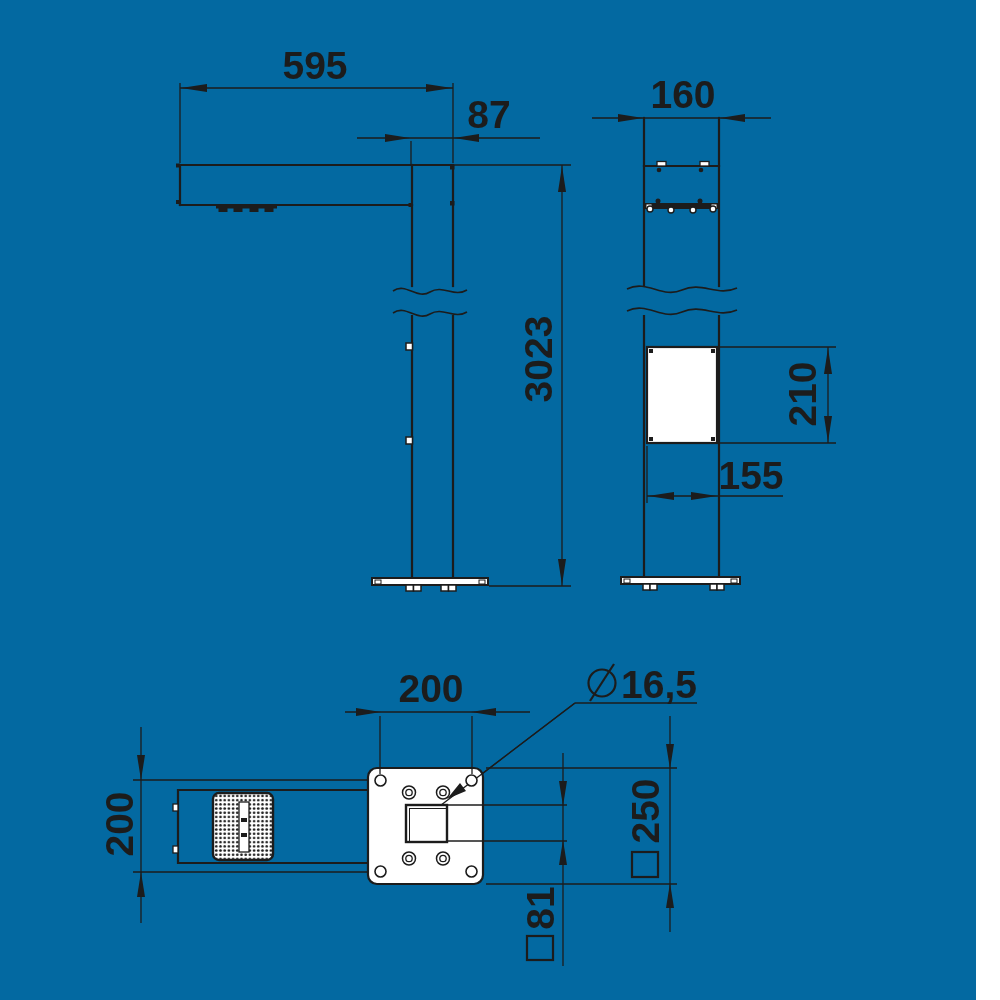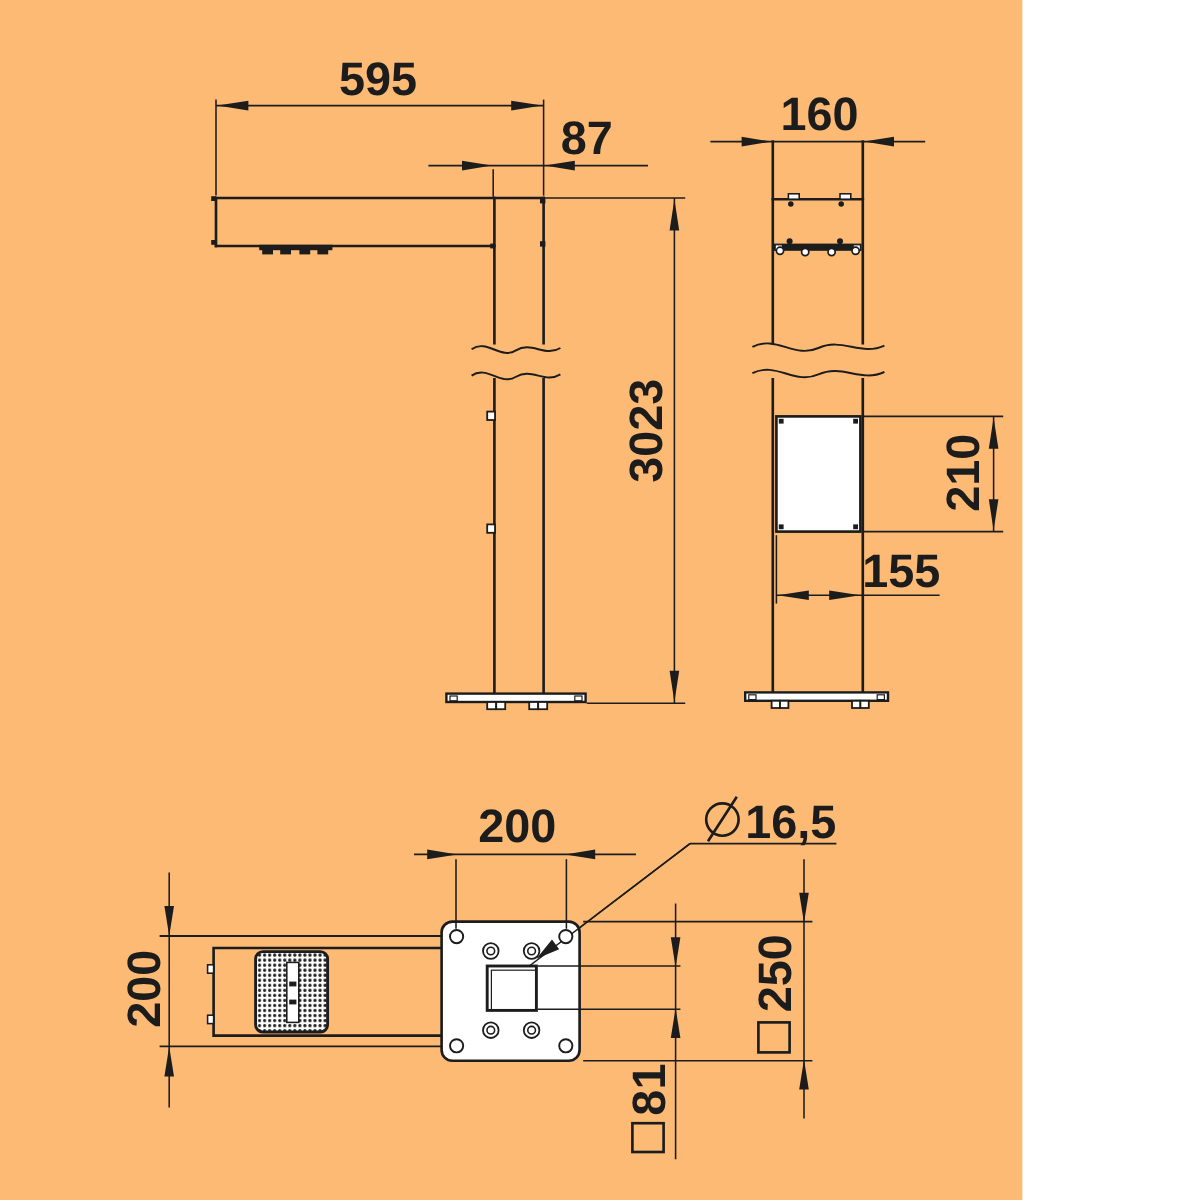--- a/index.html
+++ b/index.html
@@ -1,16 +1,16 @@
 <!DOCTYPE html>
 <html><head>
 <meta charset="utf-8">
 <style>
   html,body{margin:0;padding:0;background:#fff;}
-  .canvas{position:relative;width:852px;height:1000px;background:#fdba74;overflow:hidden;}
+  .canvas{position:relative;width:976px;height:1000px;background:#0369a1;overflow:hidden;}
   svg{display:block;}
   .obj{stroke:#1c1c1c;stroke-width:2.2;fill:none;stroke-linecap:square;}
   .obj-thin{stroke:#1c1c1c;stroke-width:1.6;fill:none;}
   .dimline{stroke:#1c1c1c;stroke-width:1.3;fill:none;stroke-linecap:butt;}
   .arrow{fill:#1c1c1c;stroke:none;}
   .solid{fill:#1c1c1c;stroke:none;}
   .dim-text{font:700 39px "Liberation Sans", sans-serif;fill:#1c1c1c;}
   .sym{stroke:#1c1c1c;stroke-width:2.2;fill:none;}
 </style>
 </head>

